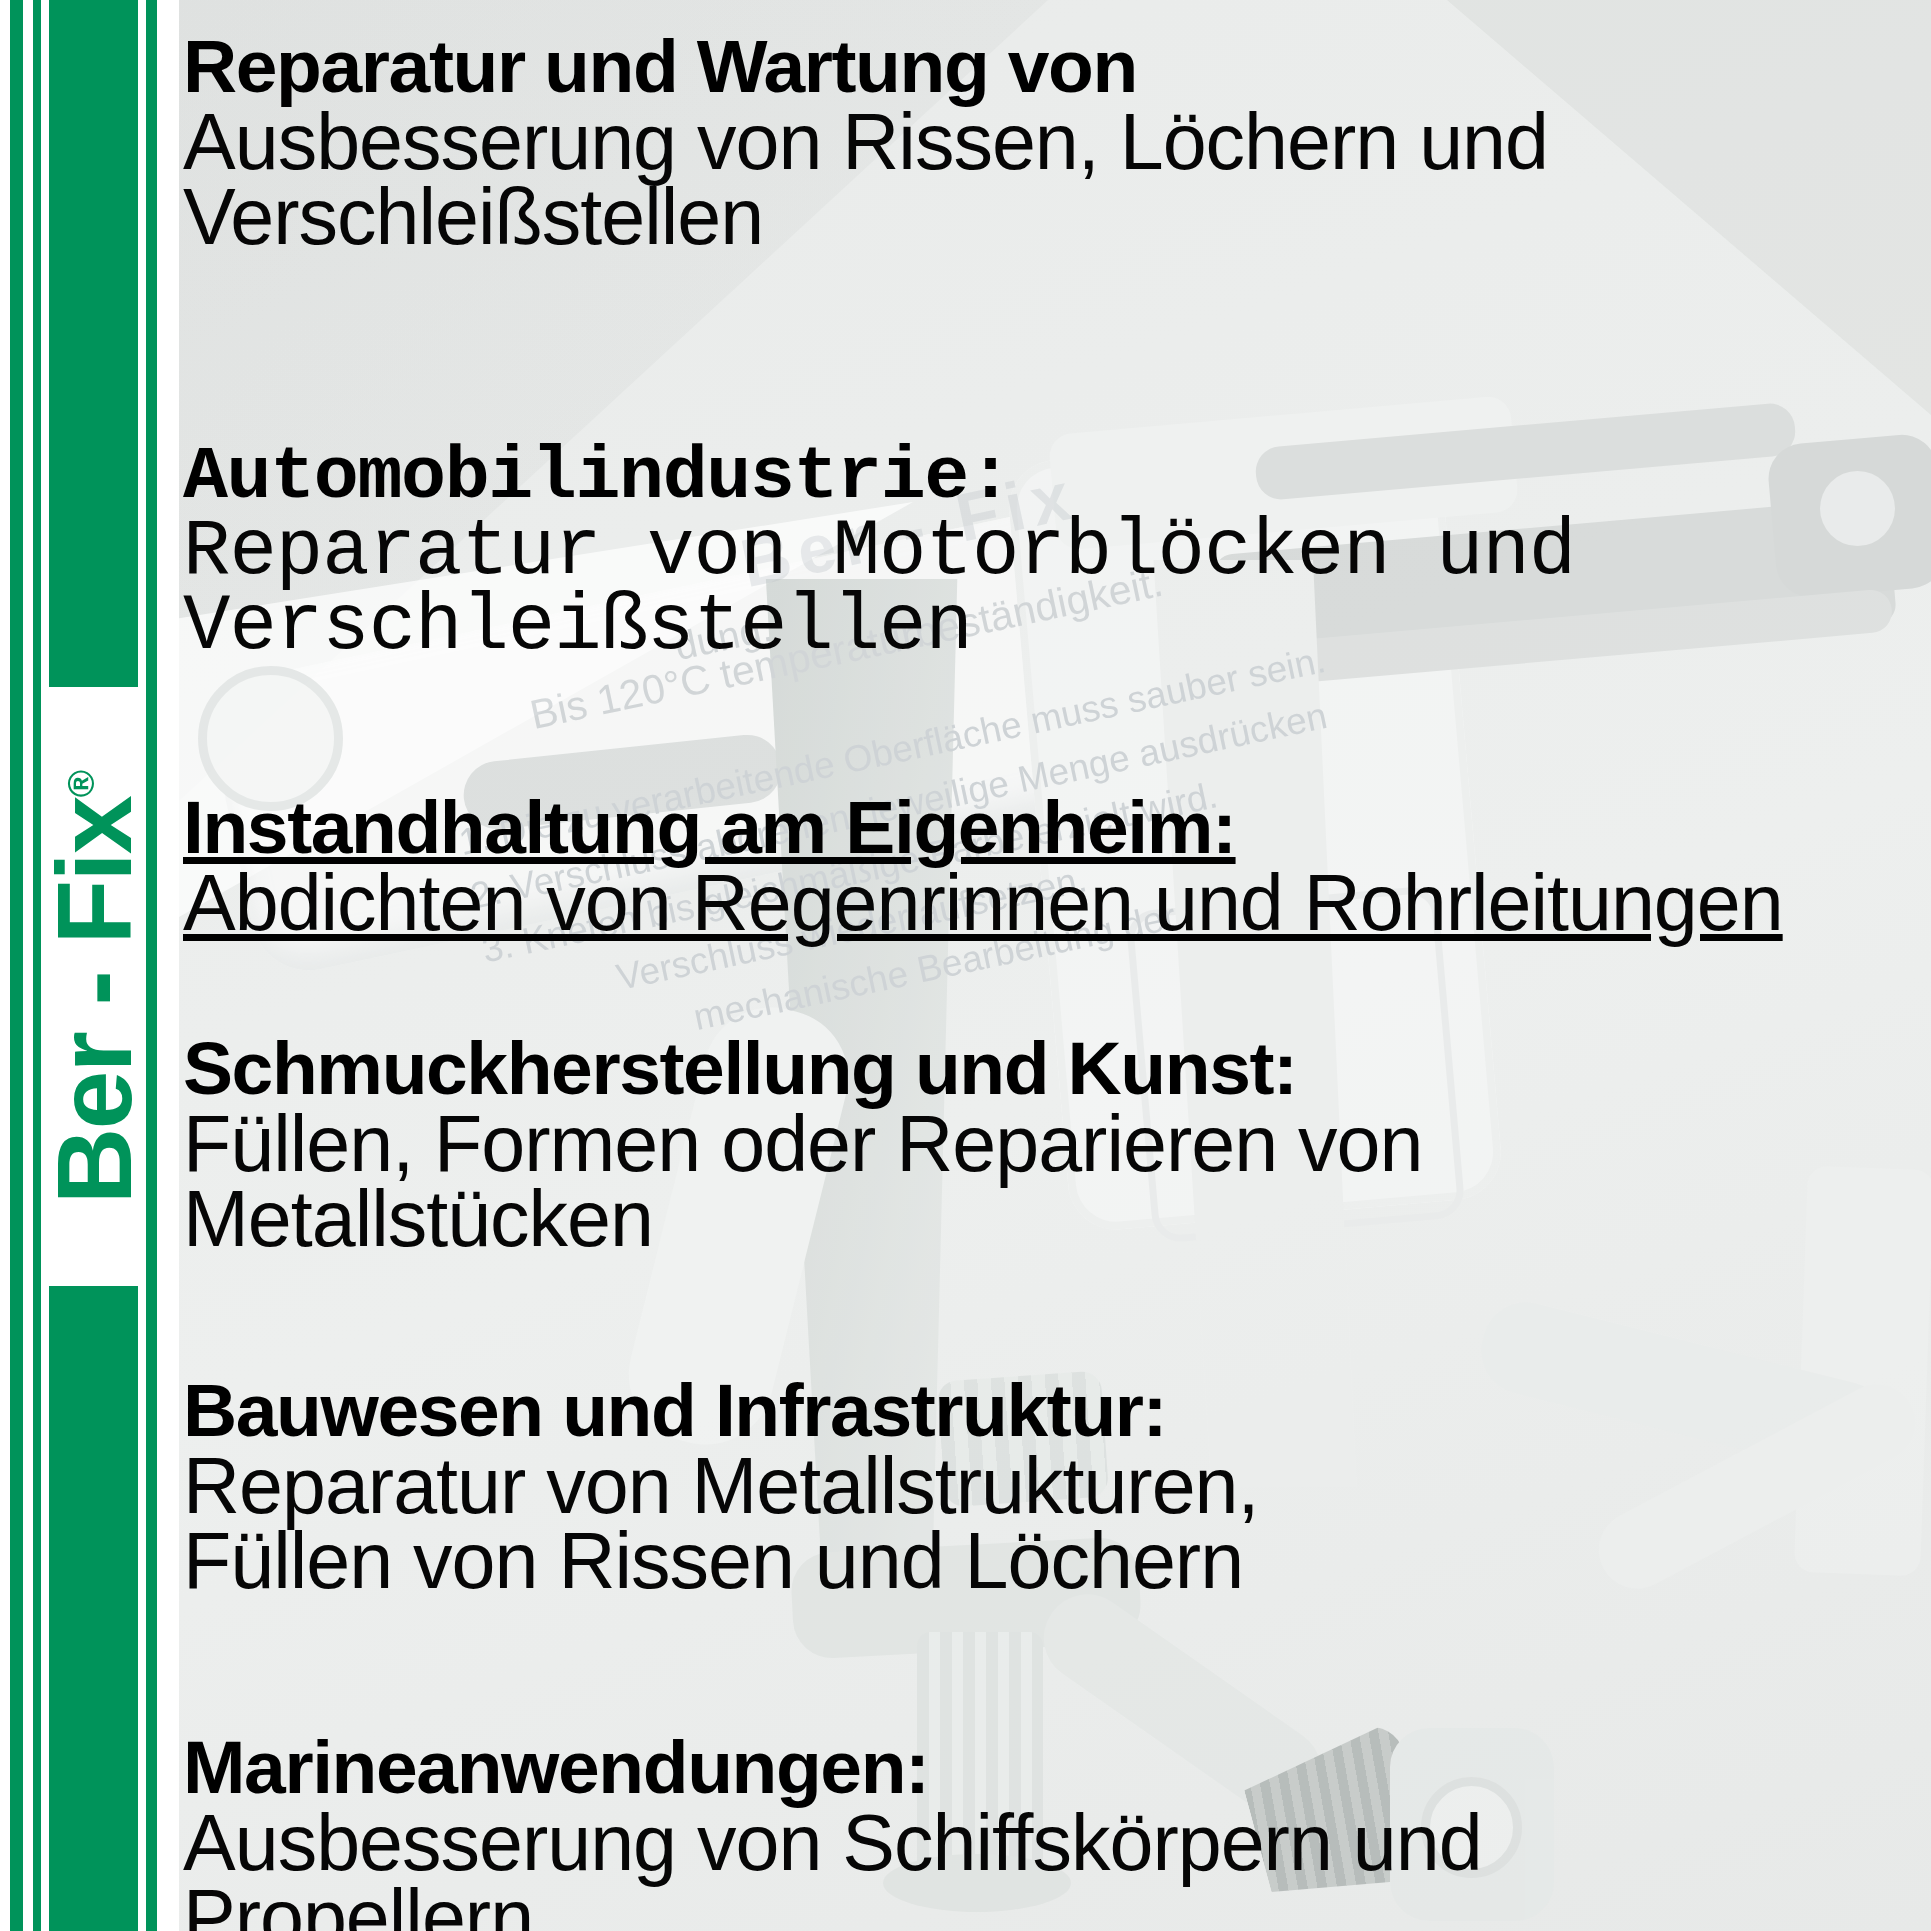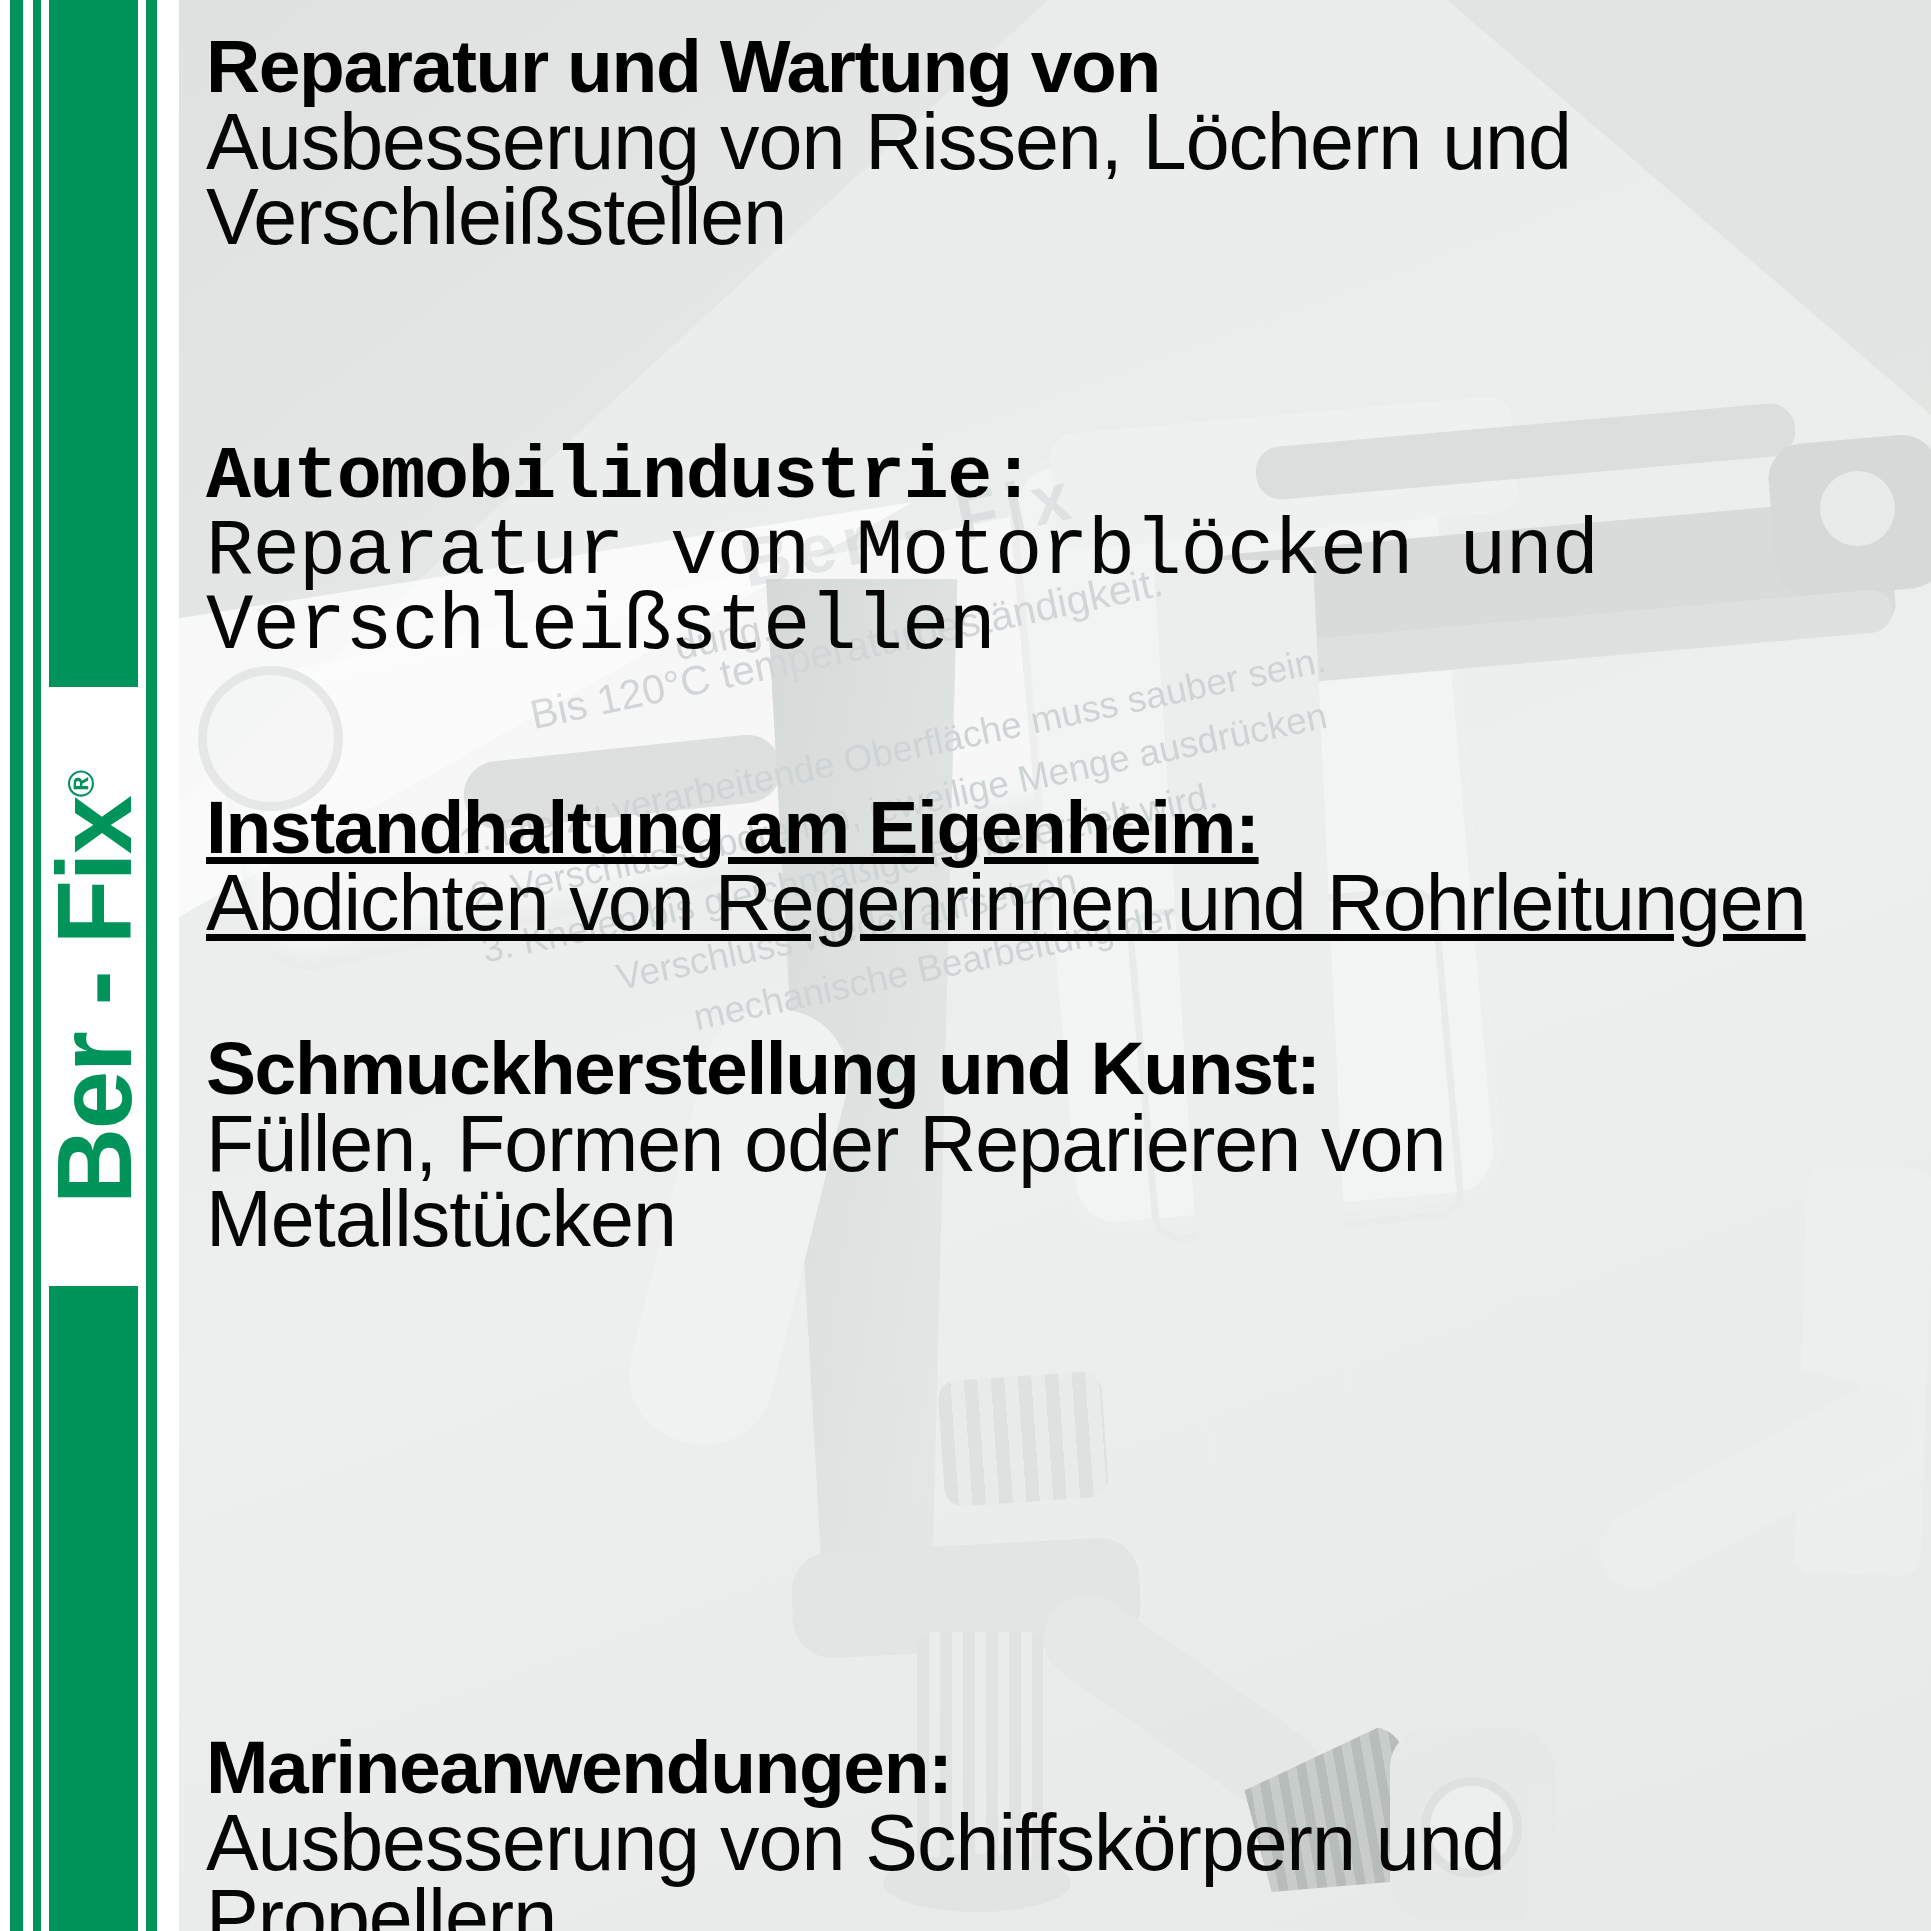--- a/index.html
+++ b/index.html
@@ -109,21 +109,21 @@
   }
   .logo-rot sup{font-size:37px;vertical-align:super;letter-spacing:0;}
 
   
   .block{position:absolute;left:183px;width:1748px;}
   .h-line{font-weight:bold;font-size:75px;line-height:75px;letter-spacing:-1.4px;
     color:#000;white-space:nowrap;}
   .b-line{font-size:79px;line-height:75px;letter-spacing:-1px;color:#060606;white-space:nowrap;}
   .blk1{top:29px;} .blk2{top:440px;font-family:Liberation Mono, monospace;} .blk3{top:790px;text-decoration:underline;}
   .blk4{top:1031px;} .blk5{top:1373px;} .blk6{top:1730px;}
-  .layer-text{position:absolute;inset:0;margin-left:23px;}
+  .layer-text{position:absolute;inset:0;}
 </style>
 </head>
 <body>
 
 <div class="content-bg"></div>
 <div class="facet facet1"></div>
 <div class="facet facet2"></div>
 <div class="facet facet3"></div>
 
 <div class="ghost">
@@ -183,20 +183,25 @@
     <div class="h-line">Instandhaltung am Eigenheim:</div>
     <div class="b-line">Abdichten von Regenrinnen und Rohrleitungen</div>
   </div>
 
   <div class="block blk4">
     <div class="h-line">Schmuckherstellung und Kunst:</div>
     <div class="b-line">Füllen, Formen oder Reparieren von</div>
     <div class="b-line">Metallstücken</div>
   </div>
 
+  <div class="block blk5">
+    <div class="h-line">Bauwesen und Infrastruktur:</div>
+    <div class="b-line">Reparatur von Metallstrukturen,</div>
+    <div class="b-line">Füllen von Rissen und Löchern</div>
+  </div>
 
   <div class="block blk6">
     <div class="h-line">Marineanwendungen:</div>
     <div class="b-line">Ausbesserung von Schiffskörpern und</div>
     <div class="b-line">Propellern</div>
   </div>
 
 </div>
 
 <div class="banner">

